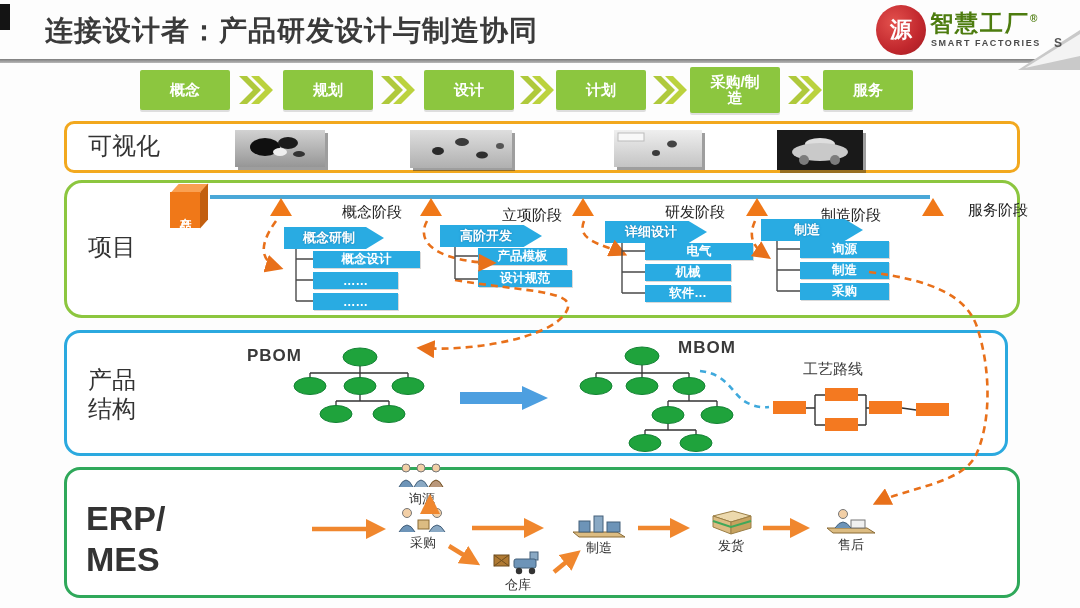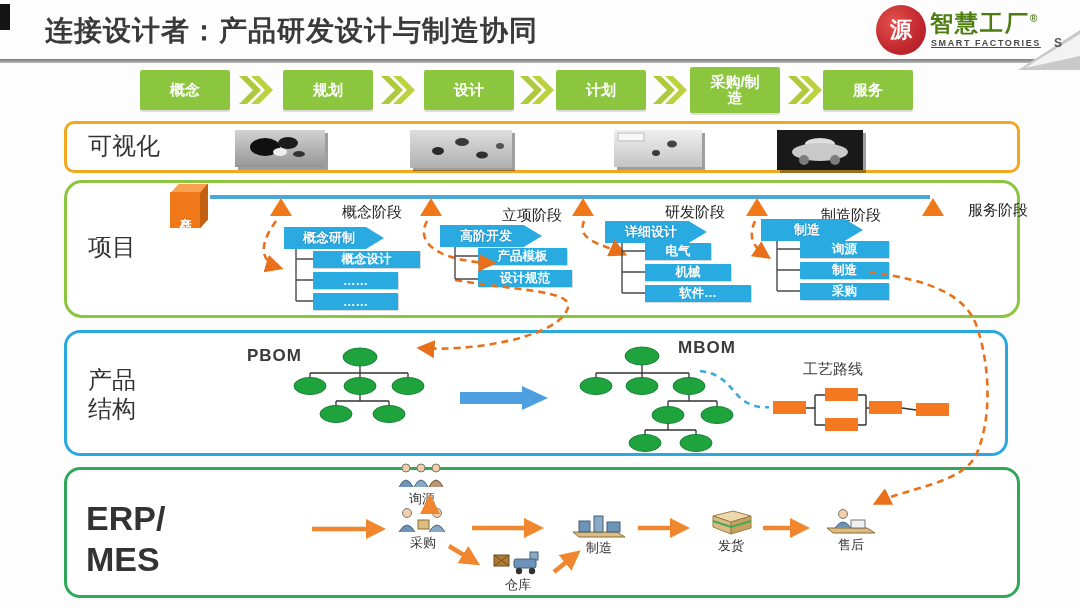--- a/index.html
+++ b/index.html
@@ -7,21 +7,21 @@
          font-family:"Liberation Sans","DejaVu Sans",sans-serif;color:#333;}
   
   .corner-mark{position:absolute;left:0;top:4px;width:10px;height:26px;background:#141414;}
   .title{position:absolute;left:45px;top:12px;font-size:28px;font-weight:bold;color:#3a3a3a;letter-spacing:1px;white-space:nowrap;}
   .rule{position:absolute;left:0;top:59px;width:1080px;height:4px;background:linear-gradient(#7d7d7d,#b8b8b8);}
   .logo-seal{position:absolute;left:876px;top:5px;width:50px;height:50px;border-radius:50%;
              background:radial-gradient(circle at 35% 35%,#e3514d,#c1272d 60%,#9e1c22);
              display:flex;align-items:center;justify-content:center;color:#fff;font-size:22px;font-weight:bold;}
   .logo-brand{position:absolute;left:930px;top:8px;font-size:23px;font-weight:bold;color:#4d7c0f;letter-spacing:2px;}
   .logo-reg{font-size:10px;vertical-align:super;}
-  .logo-sub{position:absolute;left:931px;top:38px;font-size:9px;letter-spacing:1.6px;color:#4a4a4a;font-weight:bold;text-decoration:underline;}
+  .logo-sub{position:absolute;left:931px;top:38px;font-size:9px;letter-spacing:1.6px;color:#4a4a4a;font-weight:bold;}
   .curl{position:absolute;right:0;top:26px;width:62px;height:48px;}
   .curl-s{position:absolute;right:18px;top:36px;font-size:12px;font-weight:bold;color:#555;}
   
   .gbox{position:absolute;top:70px;height:40px;width:90px;background:#8CC63F;border-radius:2px;
         color:#fff;font-size:15px;font-weight:bold;display:flex;align-items:center;justify-content:center;
         text-align:center;line-height:1.1;padding:0 6px;box-sizing:border-box;box-shadow:0 2px 0 rgba(0,0,0,.12);}
   .gbox.tall{top:67px;height:46px;padding:0 16px;}
   .chev{position:absolute;top:74px;width:36px;height:32px;}
   
   .secbox{position:absolute;background:#fff;box-sizing:border-box;}
@@ -169,23 +169,23 @@
   <div class="psub" style="left:313px;top:272px;width:85px">……</div>
   <div class="psub" style="left:313px;top:293px;width:85px">……</div>
 
   <div class="stage-name" style="left:482px;top:206px">立项阶段</div>
   <div class="parrow" style="left:440px;top:225px;width:102px">高阶开发</div>
   <div class="psub" style="left:478px;top:248px;width:89px">产品模板</div>
   <div class="psub" style="left:478px;top:270px;width:94px">设计规范</div>
 
   <div class="stage-name" style="left:645px;top:203px">研发阶段</div>
   <div class="parrow" style="left:605px;top:221px;width:102px">详细设计</div>
-  <div class="psub" style="left:645px;top:243px;width:66px">电气</div>
+  <div class="psub" style="left:645px;top:243px;width:108px">电气</div>
   <div class="psub" style="left:645px;top:264px;width:86px">机械</div>
-  <div class="psub" style="left:645px;top:285px;width:106px">软件…</div>
+  <div class="psub" style="left:645px;top:285px;width:86px">软件…</div>
 
   <div class="stage-name" style="left:801px;top:206px">制造阶段</div>
   <div class="parrow" style="left:761px;top:219px;width:102px">制造</div>
   <div class="psub" style="left:800px;top:241px;width:89px">询源</div>
   <div class="psub" style="left:800px;top:262px;width:89px">制造</div>
   <div class="psub" style="left:800px;top:283px;width:89px">采购</div>
 
   <div class="stage-name" style="left:948px;top:201px">服务阶段</div>
 
   <div class="secbox ps-box"></div>

